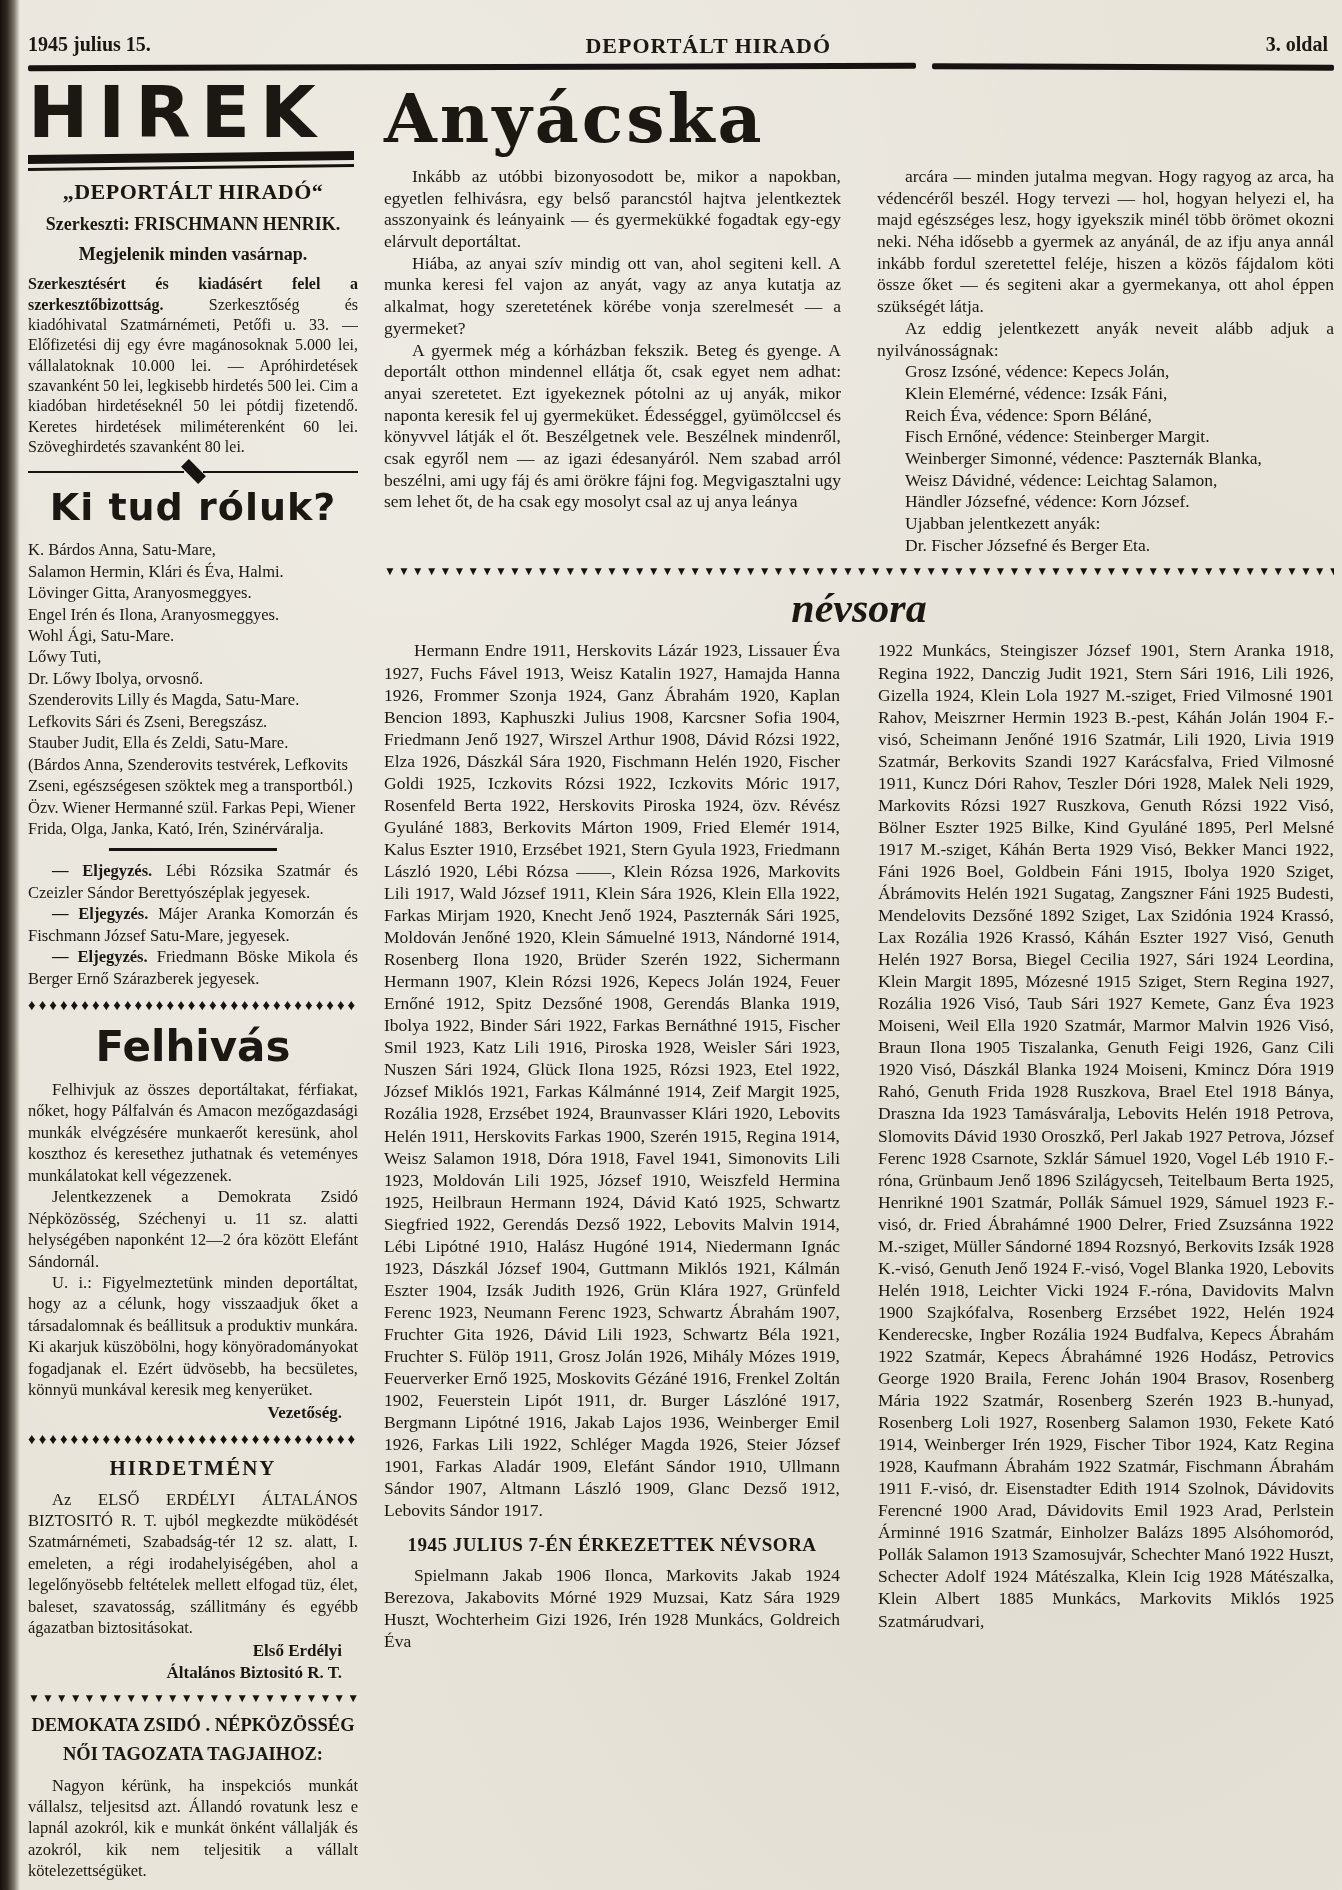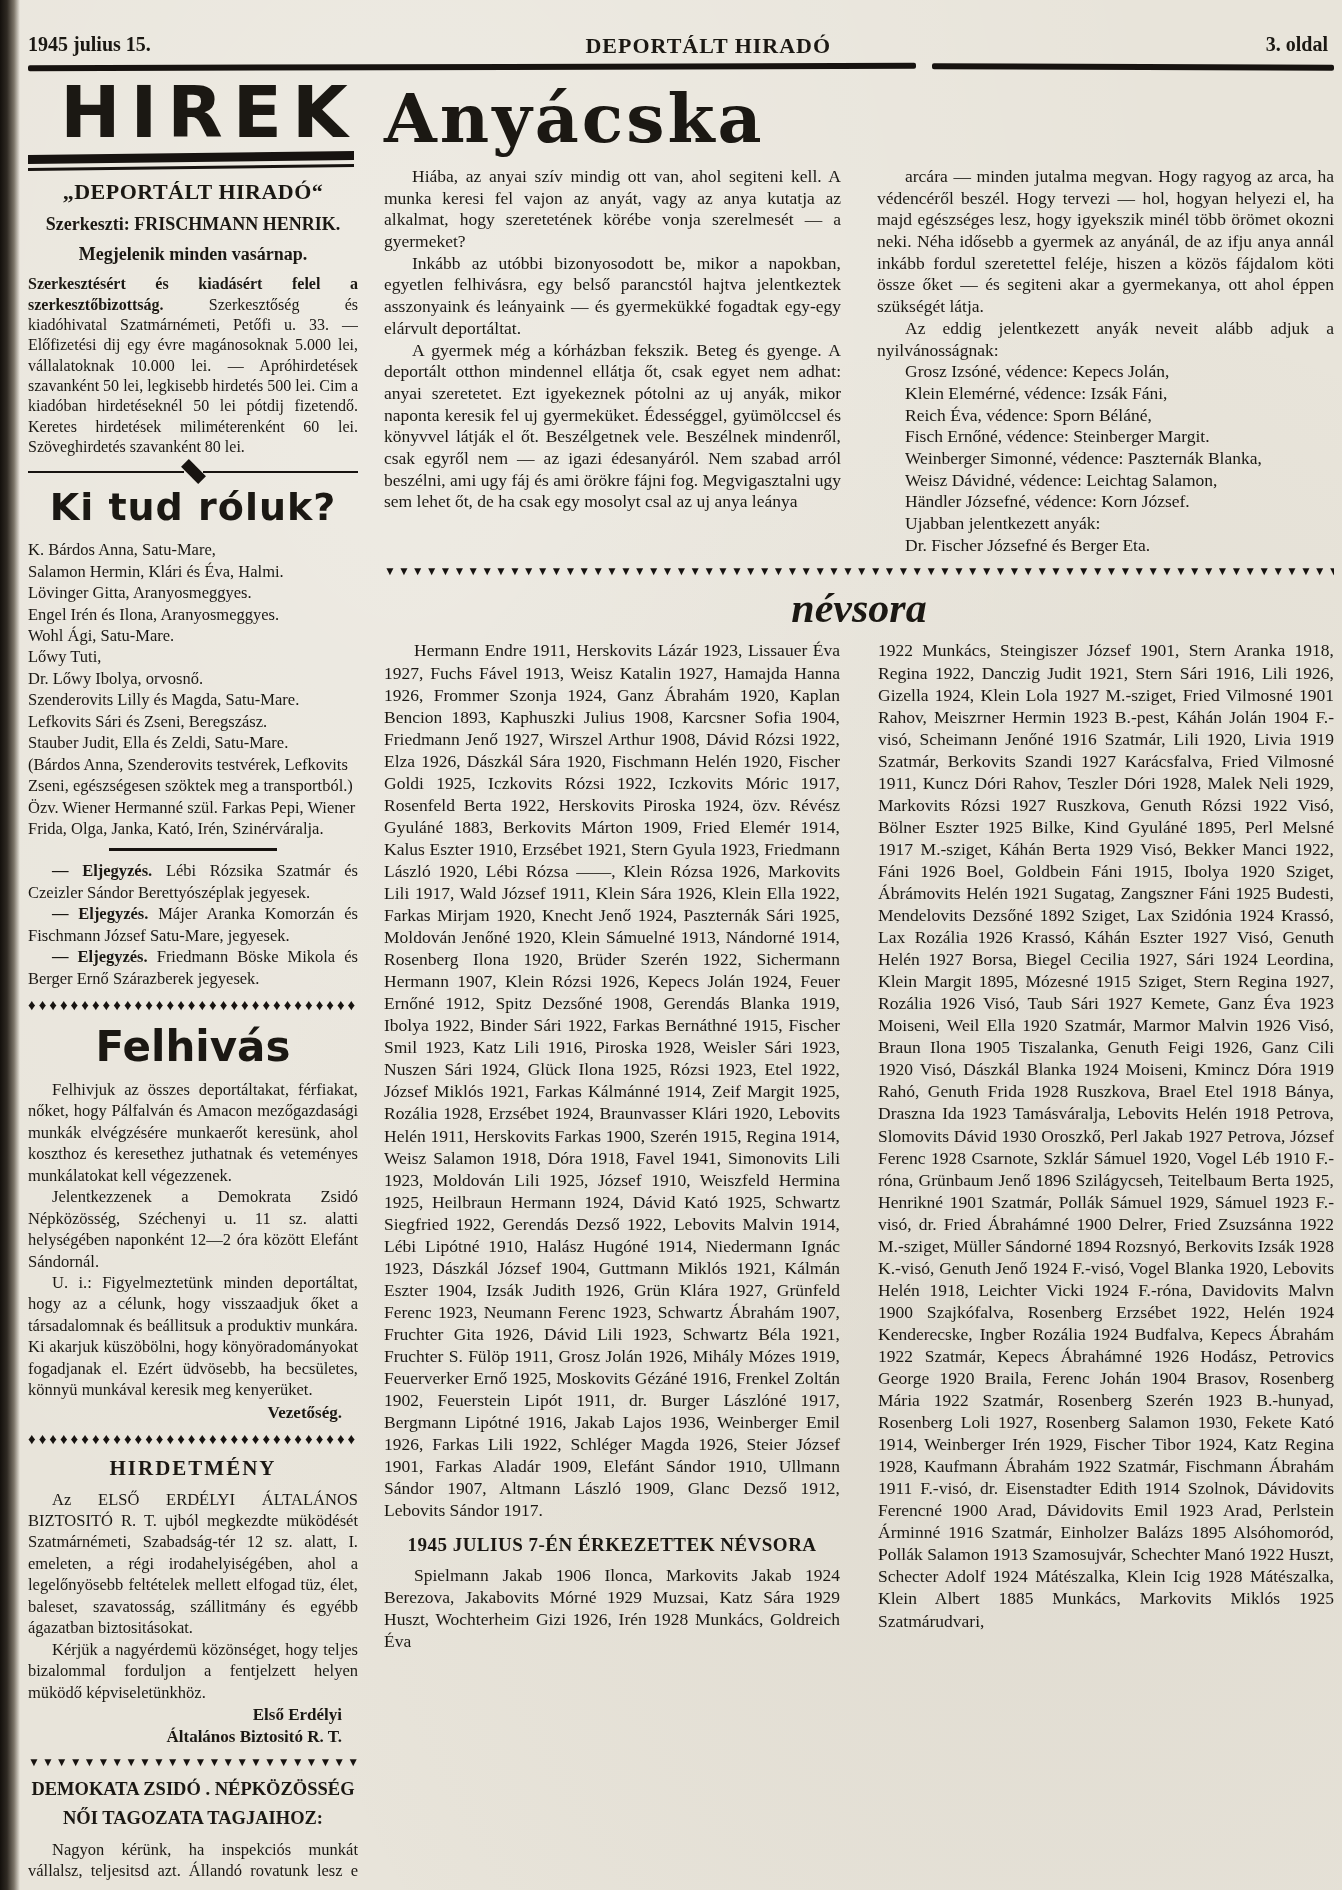--- a/index.html
+++ b/index.html
@@ -22,21 +22,21 @@
   .hdr-rule{display:flex;gap:16px;margin-top:5px;}
   .hdr-rule .seg{height:6px;background:#171310;border-radius:2px;}
   .hdr-rule .s1{flex:0 0 68%;transform:skewY(-0.15deg);}
   .hdr-rule .s2{flex:1;transform:skewY(0.2deg);}
 
   .columns{display:flex;margin-top:4px;}
   .col-left{width:330px;flex:none;overflow:hidden;max-height:1810px;}
   .col-right{flex:1;padding-left:26px;overflow:hidden;max-height:1810px;}
 
   
-  .hirek{font-family:"DejaVu Sans",sans-serif;font-weight:bold;font-size:72px;line-height:1.02;letter-spacing:.14em;margin-top:2px;text-align:right;}
+  .hirek{font-family:"DejaVu Sans",sans-serif;font-weight:bold;font-size:72px;line-height:1.02;letter-spacing:.14em;margin-top:2px;}
   .hirek-rule{height:4px;border-top:9px solid #171310;border-bottom:3px solid #171310;margin:4px 4px 10px 0;transform:skewY(-0.7deg);}
   .mc{text-align:center;font-weight:bold;}
   .m-title{font-size:22px;letter-spacing:.5px;margin-top:8px;}
   .m-editor{font-size:18px;margin-top:9px;}
   .m-freq{font-size:18px;margin-top:9px;}
   .imprint{font-size:16px;line-height:1.27;text-align:justify;margin-top:9px;}
   .imprint b{font-weight:bold;}
   .dc-rule{display:flex;align-items:center;margin:9px 0 2px;}
   .dc-rule .ln{flex:1;height:2px;background:#171310;}
   .dc-rule .dia{width:11px;height:11px;background:#171310;transform:rotate(45deg) scaleX(2.2);margin:0 4px;}
@@ -133,41 +133,40 @@
           <p class="bp">Jelentkezzenek a Demokrata Zsidó Népközösség, Széchenyi u. 11 sz. alatti helységében naponként 12—2 óra között Elefánt Sándornál.</p>
           <p class="bp">U. i.: Figyelmeztetünk minden deportáltat, hogy az a célunk, hogy visszaadjuk őket a társadalomnak és beállitsuk a produktiv munkára. Ki akarjuk küszöbölni, hogy könyöradományokat fogadjanak el. Ezért üdvösebb, ha becsületes, könnyü munkával keresik meg kenyerüket.</p>
         </div>
       <div class="sig-right">Vezetőség.</div>
 
       <div class="glyph-row diamonds">♦♦♦♦♦♦♦♦♦♦♦♦♦♦♦♦♦♦♦♦♦♦♦♦♦♦♦♦♦♦♦♦♦♦♦♦♦♦♦♦♦♦♦♦♦♦♦♦♦♦♦♦♦♦♦♦♦♦♦♦♦♦♦♦♦♦♦♦♦♦♦♦♦♦♦♦♦♦♦♦</div>
 
       <div class="hirdetmeny-title">HIRDETMÉNY</div>
       <div>
           <p class="bp">Az ELSŐ ERDÉLYI ÁLTALÁNOS BIZTOSITÓ R. T. ujból megkezdte müködését Szatmárnémeti, Szabadság-tér 12 sz. alatt, I. emeleten, a régi irodahelyiségében, ahol a legelőnyösebb feltételek mellett elfogad tüz, élet, baleset, szavatosság, szállitmány és egyébb ágazatban biztositásokat.</p>
-          <p class="bp">Kérjük a nagyérdemü közönséget, hogy teljes bizalommal forduljon a fentjelzett helyen müködő képviseletünkhöz.</p>
         </div>
       <div class="sig-right">Első Erdélyi</div>
       <div class="sig-right">Általános Biztositó R. T.</div>
 
       <div class="glyph-row triangles">▼▼▼▼▼▼▼▼▼▼▼▼▼▼▼▼▼▼▼▼▼▼▼▼▼▼▼▼▼▼▼▼▼▼▼▼▼▼▼▼▼▼▼▼▼▼▼▼▼▼▼▼▼▼▼▼▼▼▼▼▼▼▼▼▼▼▼▼▼▼▼▼▼▼▼▼▼▼▼▼</div>
 
       <div class="noi-title">DEMOKATA ZSIDÓ . NÉPKÖZÖSSÉG</div>
       <div class="noi-title">NŐI TAGOZATA TAGJAIHOZ:</div>
       <p class="bp" style="margin-top:8px;">Nagyon kérünk, ha inspekciós munkát vállalsz, teljesitsd azt. Állandó rovatunk lesz e lapnál azokról, kik e munkát önként vállalják és azokról, kik nem teljesitik a vállalt kötelezettségüket.</p>
 
     </div>
 
     <div class="col-right">
 
       <div class="anyacska-title">Anyácska</div>
 
       <div class="two-col">
         <div class="acol">
+            <div class="p">Inkább az utóbbi bizonyosodott be, mikor a napokban, egyetlen felhivásra, egy belső parancstól hajtva jelentkeztek asszonyaink és leányaink — és gyermekükké fogadtak egy-egy elárvult deportáltat.</div>
             <div class="p">Hiába, az anyai szív mindig ott van, ahol segiteni kell. A munka keresi fel vajon az anyát, vagy az anya kutatja az alkalmat, hogy szeretetének körébe vonja szerelmesét — a gyermeket?</div>
-            <div class="p">Inkább az utóbbi bizonyosodott be, mikor a napokban, egyetlen felhivásra, egy belső parancstól hajtva jelentkeztek asszonyaink és leányaink — és gyermekükké fogadtak egy-egy elárvult deportáltat.</div>
             <div class="p">A gyermek még a kórházban fekszik. Beteg és gyenge. A deportált otthon mindennel ellátja őt, csak egyet nem adhat: anyai szeretetet. Ezt igyekeznek pótolni az uj anyák, mikor naponta keresik fel uj gyermeküket. Édességgel, gyümölccsel és könyvvel látják el őt. Beszélgetnek vele. Beszélnek mindenről, csak egyről nem — az igazi édesanyáról. Nem szabad arról beszélni, ami ugy fáj és ami örökre fájni fog. Megvigasztalni ugy sem lehet őt, de ha csak egy mosolyt csal az uj anya leánya</div>
           </div>
         <div class="acol">
           <div class="p">arcára — minden jutalma megvan. Hogy ragyog az arca, ha védencéről beszél. Hogy tervezi — hol, hogyan helyezi el, ha majd egészséges lesz, hogy igyekszik minél több örömet okozni neki. Néha idősebb a gyermek az anyánál, de az ifju anya annál inkább fordul szeretettel feléje, hiszen a közös fájdalom köti össze őket — és segiteni akar a gyermekanya, ott ahol éppen szükségét látja.</div>
           <div class="p">Az eddig jelentkezett anyák neveit alább adjuk a nyilvánosságnak:</div>
           <div>
               <div class="mother-line">Grosz Izsóné, védence: Kepecs Jolán,</div>
               <div class="mother-line">Klein Elemérné, védence: Izsák Fáni,</div>
               <div class="mother-line">Reich Éva, védence: Sporn Béláné,</div>
               <div class="mother-line">Fisch Ernőné, védence: Steinberger Margit.</div>

